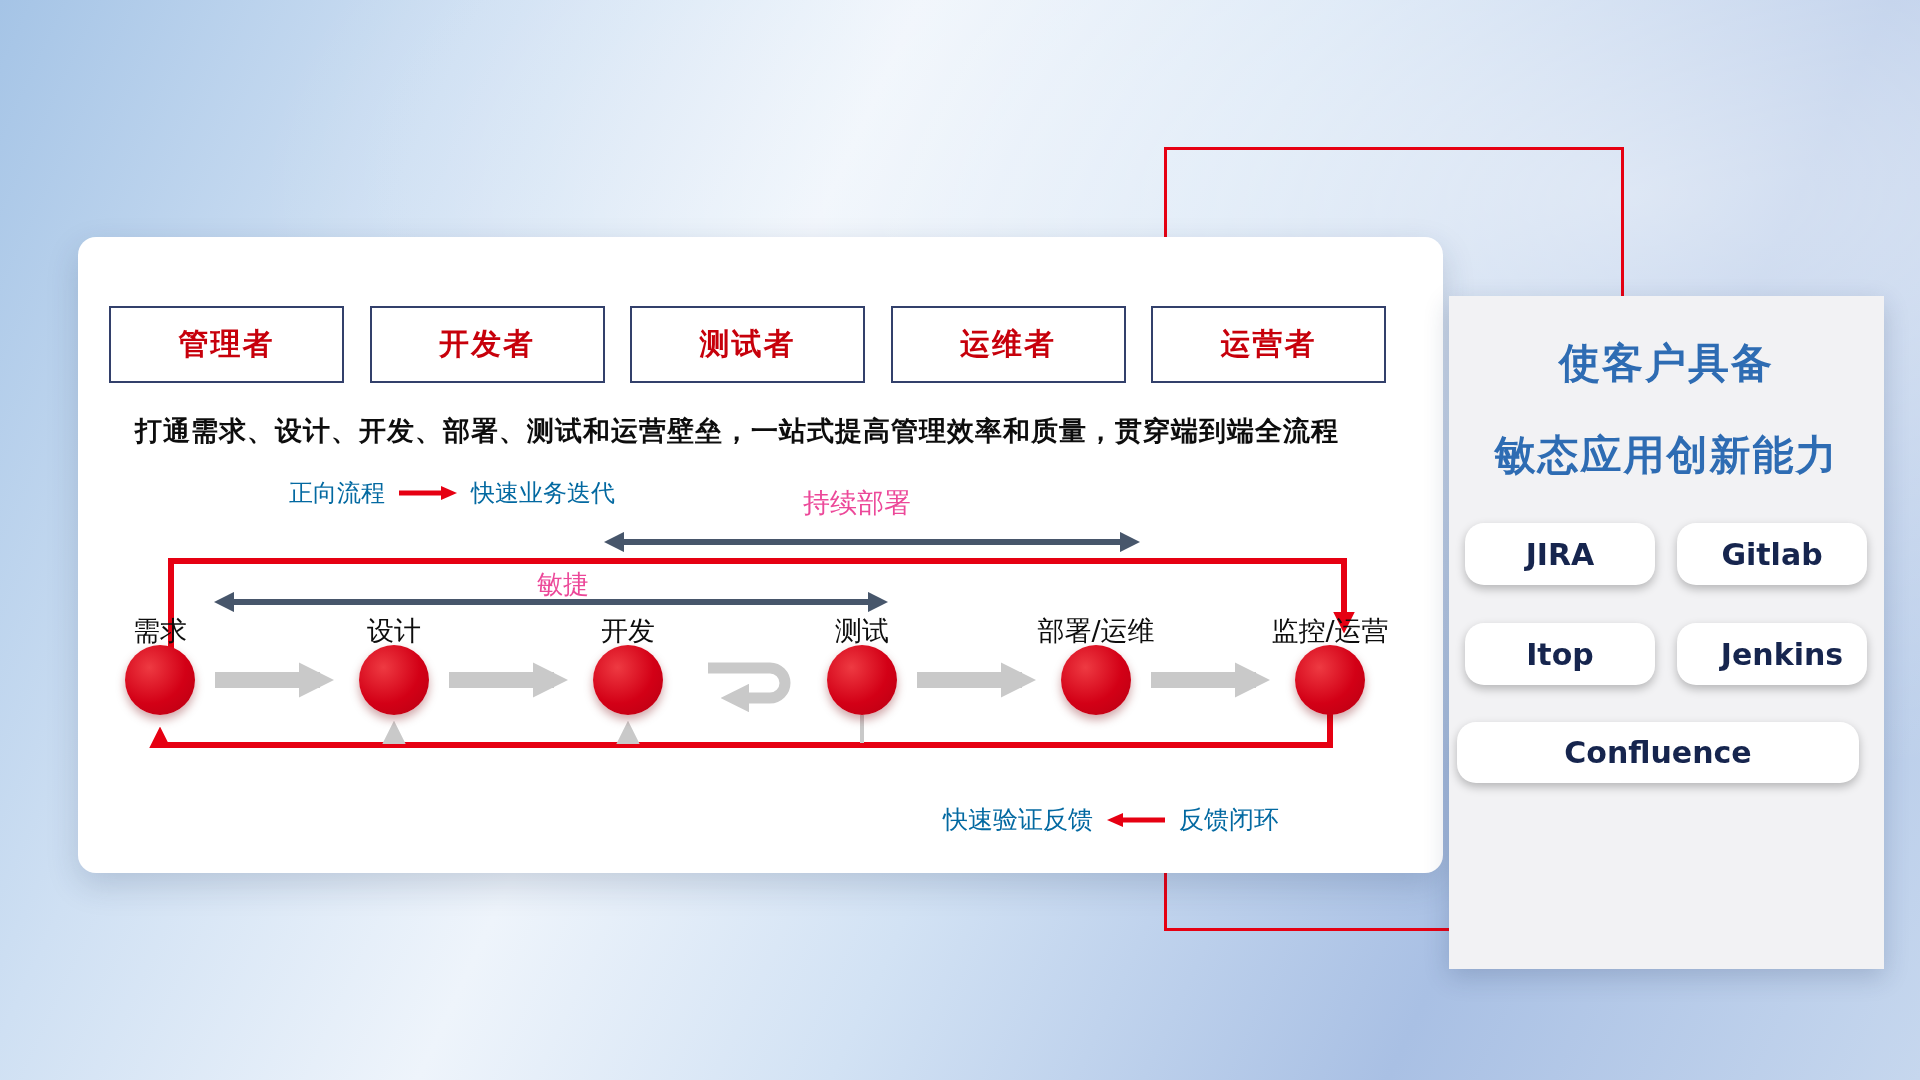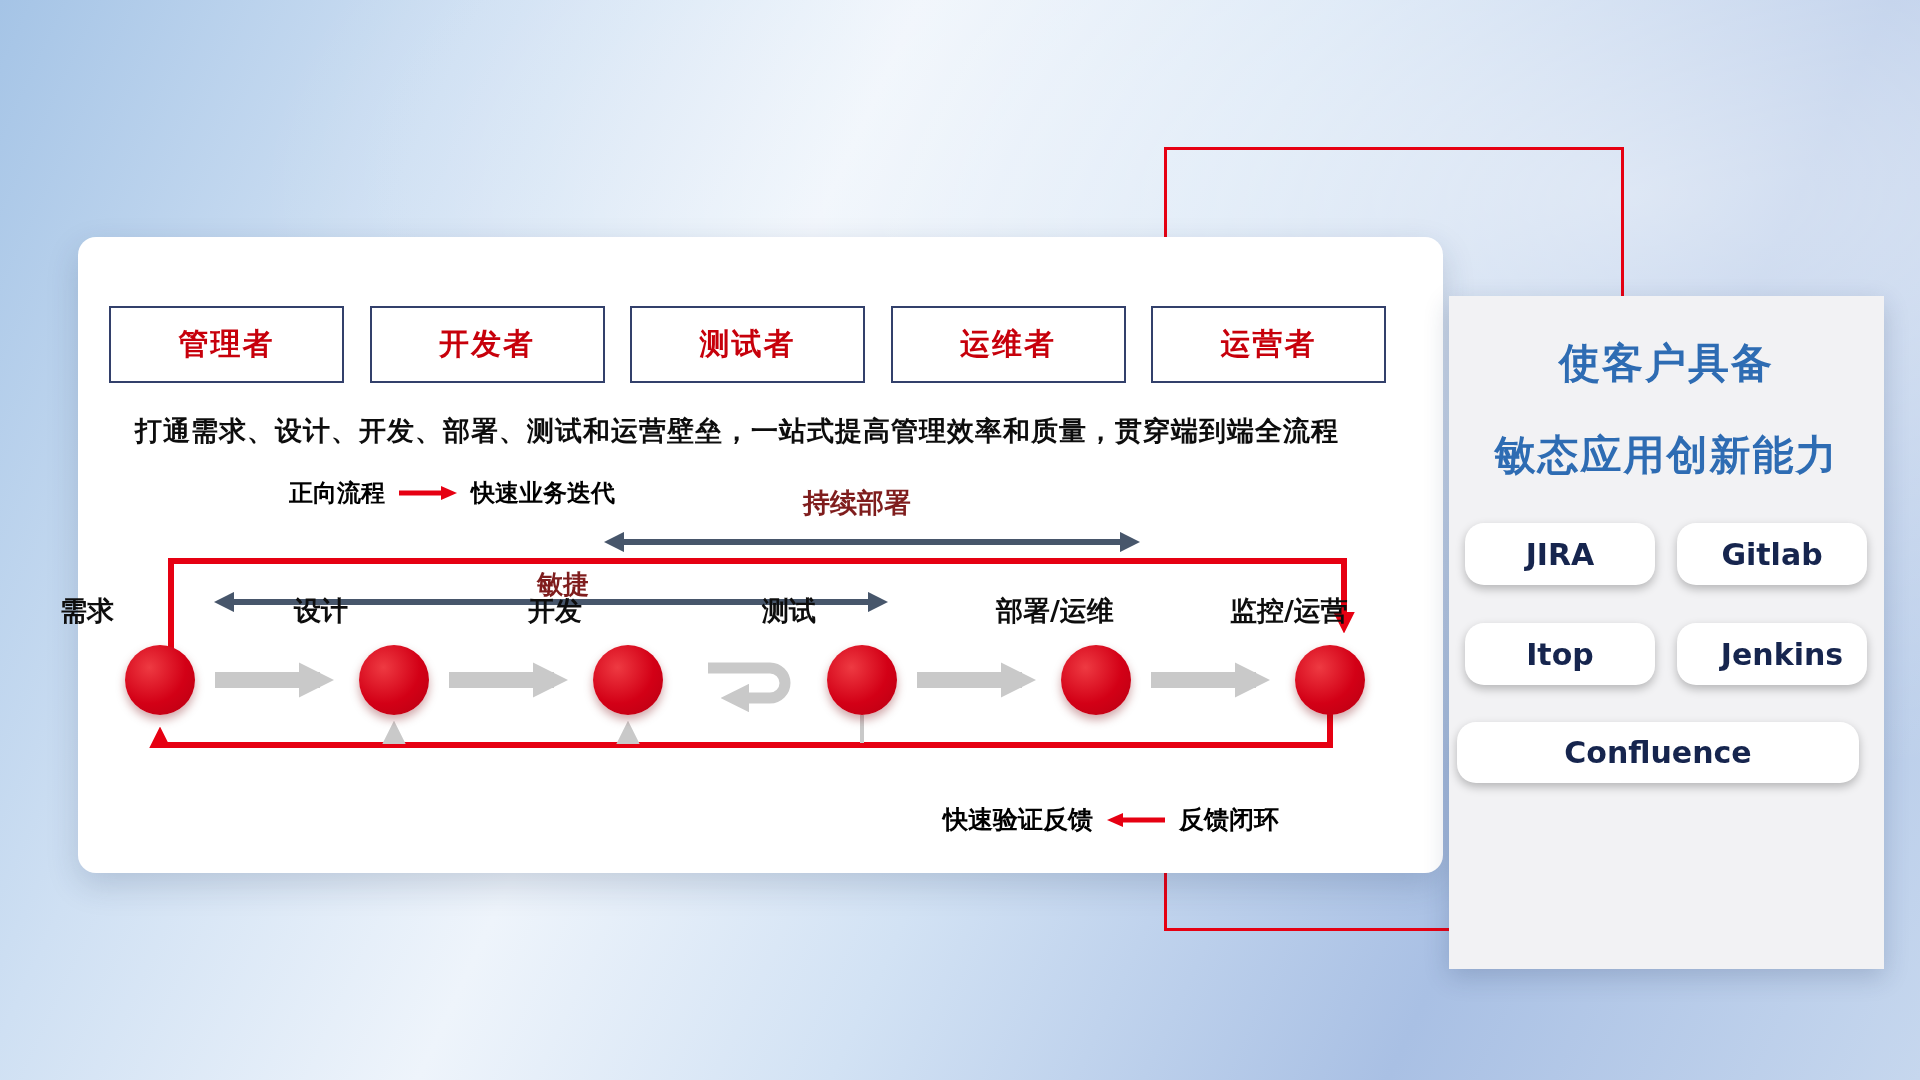--- a/index.html
+++ b/index.html
@@ -17,29 +17,29 @@
   .card { position:absolute; left:78px; top:237px; width:1365px; height:636px;
     background:#ffffff; border-radius:18px; box-shadow:0 12px 32px rgba(30,50,90,.18); }
   .roles { position:absolute; left:31px; top:69px; width:1277px; height:77px;
     display:flex; justify-content:space-between; }
   .role-box { width:235px; height:77px; border:2px solid #33406b; background:#fff;
     display:flex; align-items:center; justify-content:center;
     font-size:30px; font-weight:bold; color:#c7000b; letter-spacing:2px; }
   .subtitle { position:absolute; left:57px; top:176px; font-size:27px; font-weight:bold;
     color:#0d0d0d; letter-spacing:1px; white-space:nowrap; }
   .legend { position:absolute; display:flex; align-items:center; gap:12px;
-    font-size:24px; font-weight:bold; color:#000000; }
+    font-size:24px; font-weight:normal; color:#0369a1; }
   .legend.forward { left:211px; top:240px; }
   .legend.feedback { left:865px; top:566px; font-size:25px; }
-  .span-label { position:absolute; font-weight:bold; color:#7f1d1d; text-align:center; white-space:nowrap; }
+  .span-label { position:absolute; font-weight:normal; color:#ec4899; text-align:center; white-space:nowrap; }
   .cd-label    { left:679px; top:248px; width:200px; font-size:27px; }
   .agile-label { left:435px; top:330px; width:100px; font-size:26px; }
   .diagram-svg { position:absolute; left:0; top:0; }
-  .stage-label { position:absolute; top:356px; width:200px; 
-    font-size:27px; font-weight:bold; color:#0d0d0d; white-space:nowrap; }
+  .stage-label { position:absolute; top:376px; width:200px; text-align:center;
+    font-size:27px; font-weight:normal; color:#0d0d0d; white-space:nowrap; }
   .node { position:absolute; top:408px; width:70px; height:70px; border-radius:50%;
     background:radial-gradient(circle at 35% 32%, #ee3a42 0%, #d30016 55%, #b70012 100%);
     box-shadow:0 5px 10px rgba(120,0,10,.35); }
   
   .panel { position:absolute; left:1449px; top:255px; width:435px; height:673px;
     background:#f2f2f4; box-shadow:0 8px 24px rgba(30,50,90,.20);margin-top:41px; }
   .panel-title { position:absolute; width:100%; text-align:center; font-size:41px;
     font-weight:bold; color:#2e6cb3; letter-spacing:2px; white-space:nowrap; }
   .pt1 { top:40px; } .pt2 { top:132px; }
   .tool { position:absolute; height:62px; background:#fff; border-radius:19px;

